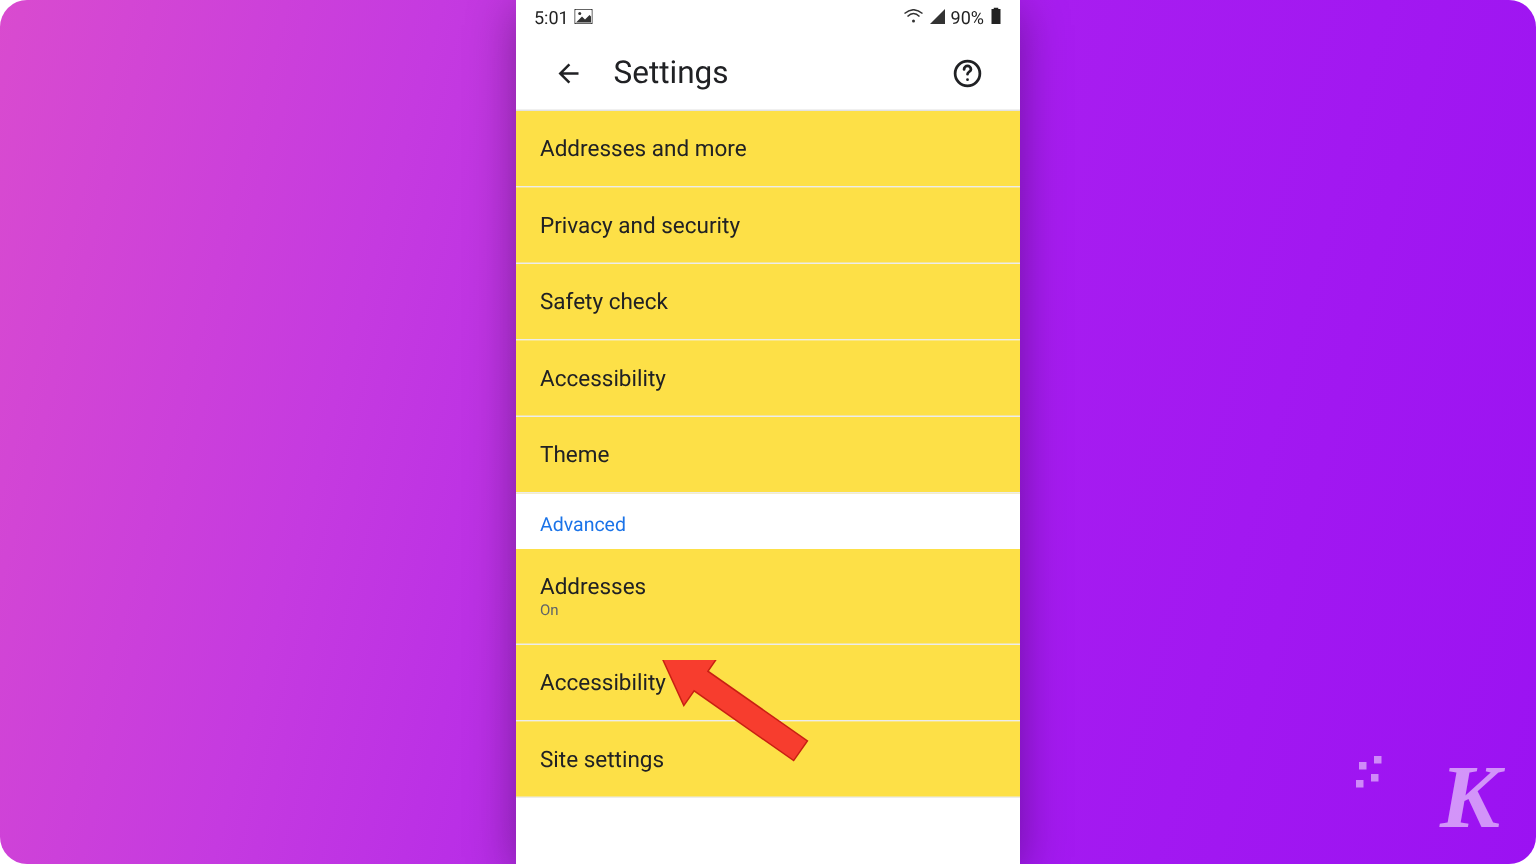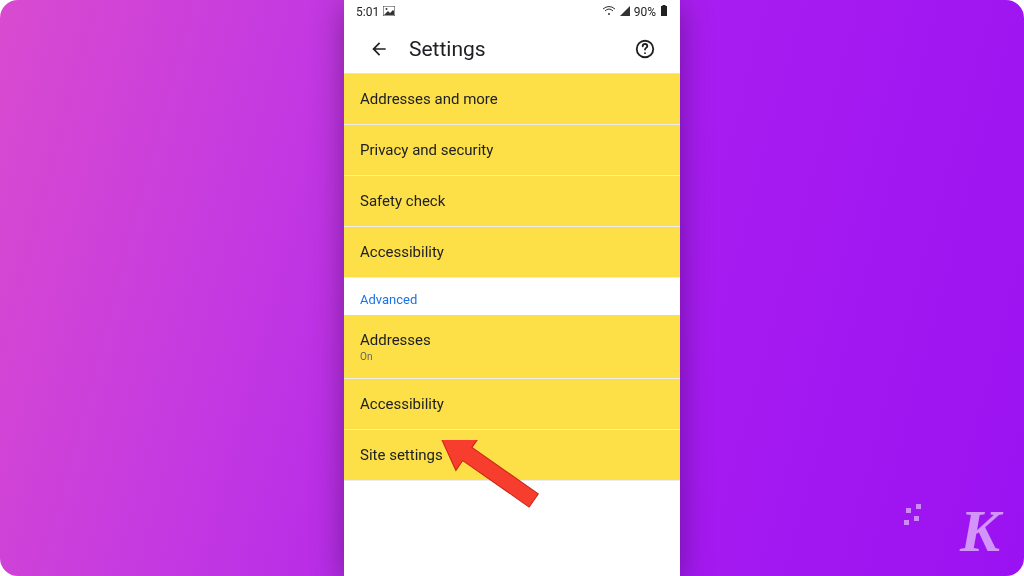--- a/index.html
+++ b/index.html
@@ -132,20 +132,23 @@
       </div>
       <div class="row">
         <div class="label">Privacy and security</div>
       </div>
       <div class="row">
         <div class="label">Safety check</div>
       </div>
       <div class="row">
         <div class="label">Accessibility</div>
       </div>
+      <div class="row">
+        <div class="label">Theme</div>
+      </div>
       <div class="section-header">Advanced</div>
       <div class="row">
         <div class="label">Addresses</div>
         <div class="sub">On</div>
       </div>
       <div class="row">
         <div class="label">Accessibility</div>
       </div>
       <div class="row">
         <div class="label">Site settings</div>

